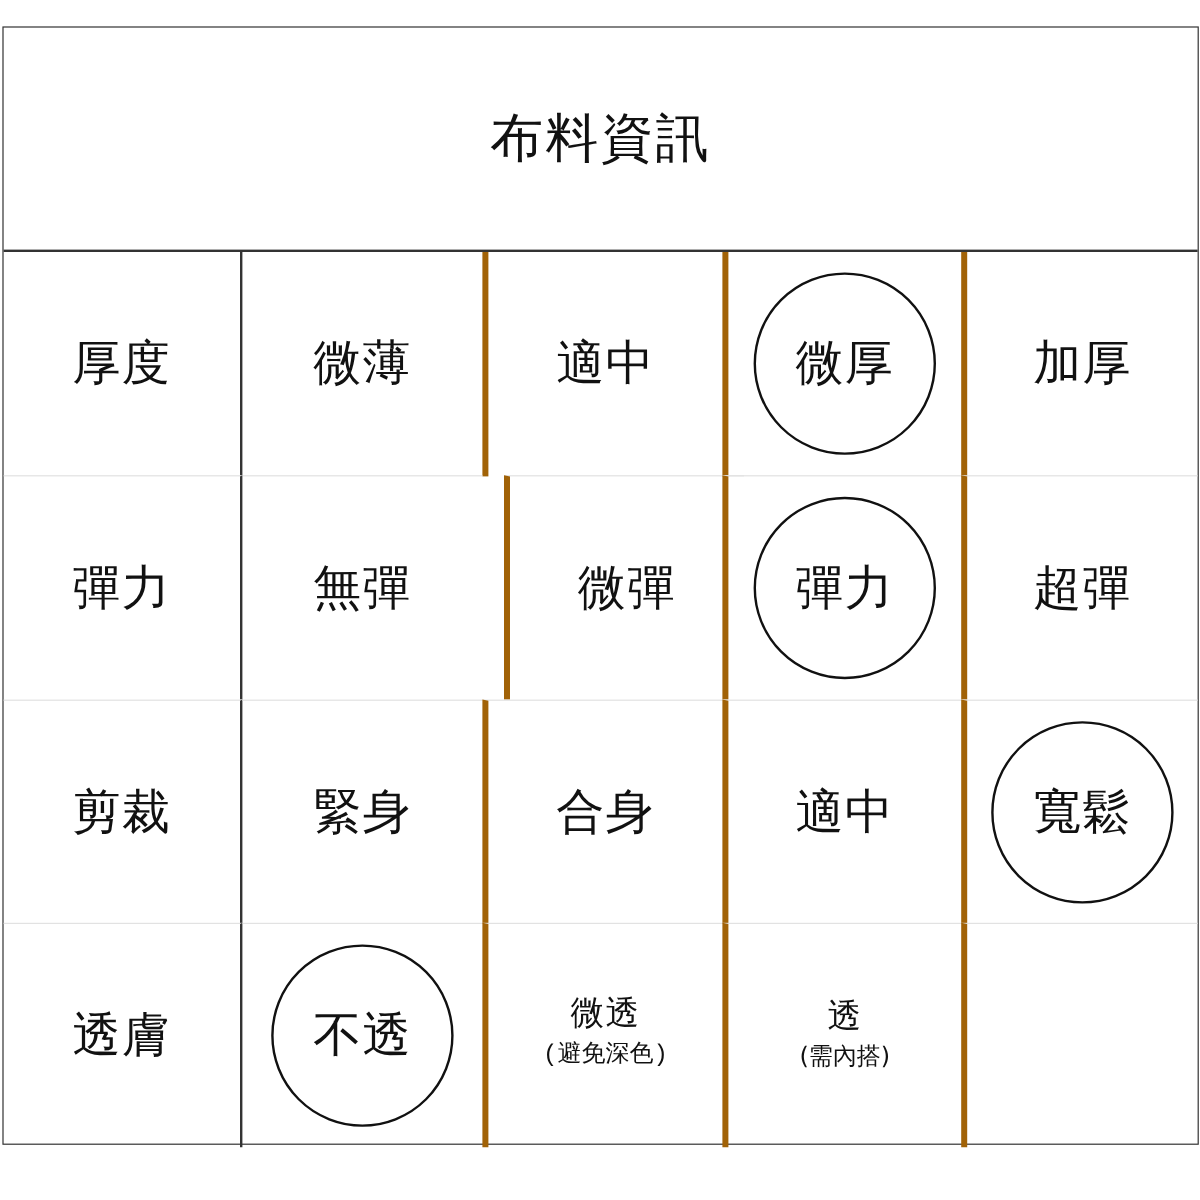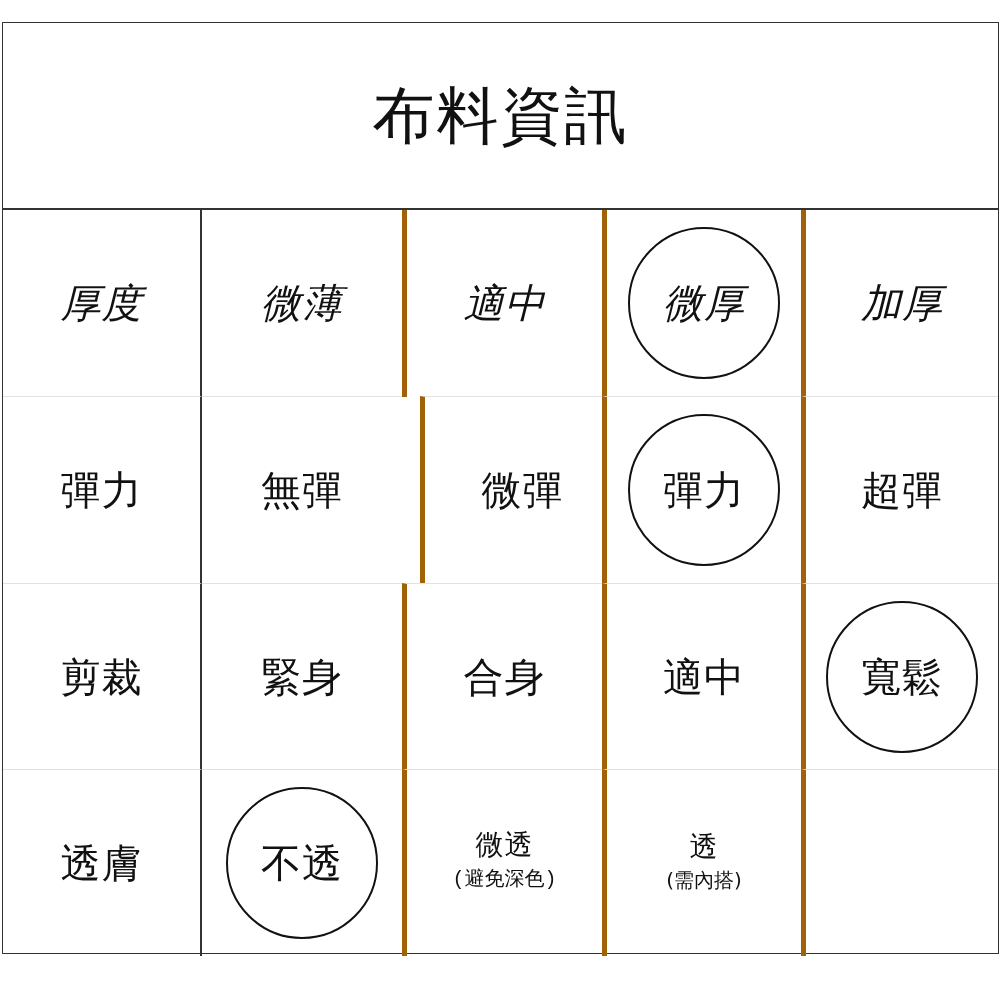--- a/index.html
+++ b/index.html
@@ -29,21 +29,21 @@
       left: 0;
       top: 0;
       width: 995px;
       height: 185px;
       border-bottom: 2px solid #333333;
       display: flex;
       align-items: center;
       justify-content: center;
     }
     .title-block .title {
-      font-size: 62px;
+      font-size: 44px;
       letter-spacing: 2px;
       font-weight: 400;
       line-height: 1;
     }
     .grid {
       position: absolute;
       left: 0;
       top: 187px;
       width: 995px;
       height: 743px;
@@ -110,21 +110,21 @@
 </head>
 <body>
 
 <div class="sheet">
   <div class="title-block">
     <div class="title">布料資訊</div>
   </div>
 
   <div class="grid">
 
-    <div class="row" style="top:0px;font-style:italic;">
+    <div class="row" style="top:0px;">
       <div class="cell label">
         <span class="txt">厚度</span>
       </div>
       <div class="cell opt first" style="left:199px;width:200px;">
         <span class="txt">微薄</span>
       </div>
       <div class="cell opt" style="left:399px;width:200px;">
         <span class="txt">適中</span>
       </div>
       <div class="cell opt" style="left:599px;width:199px;">

